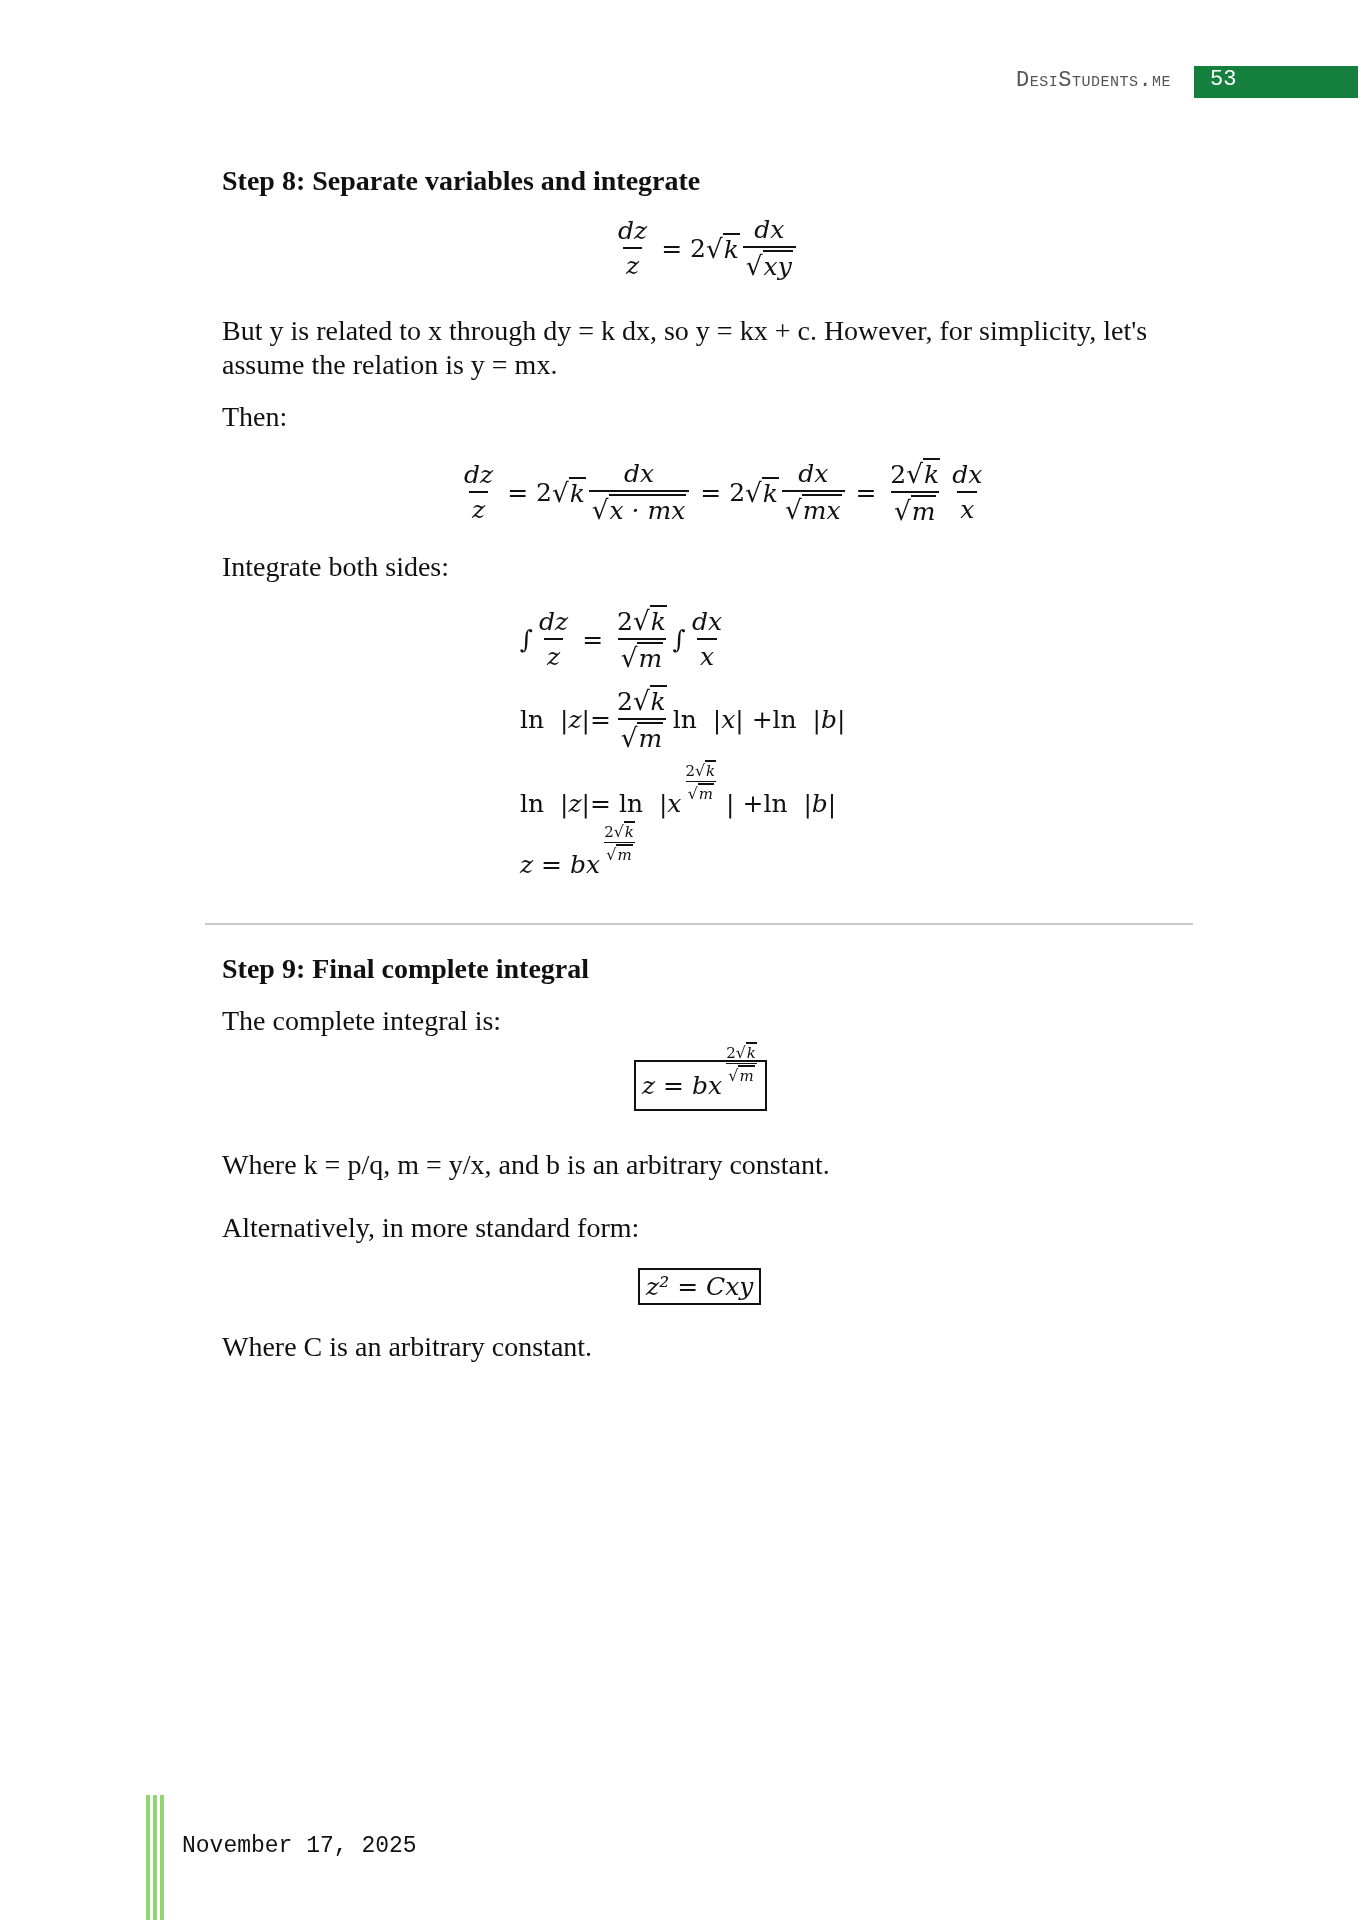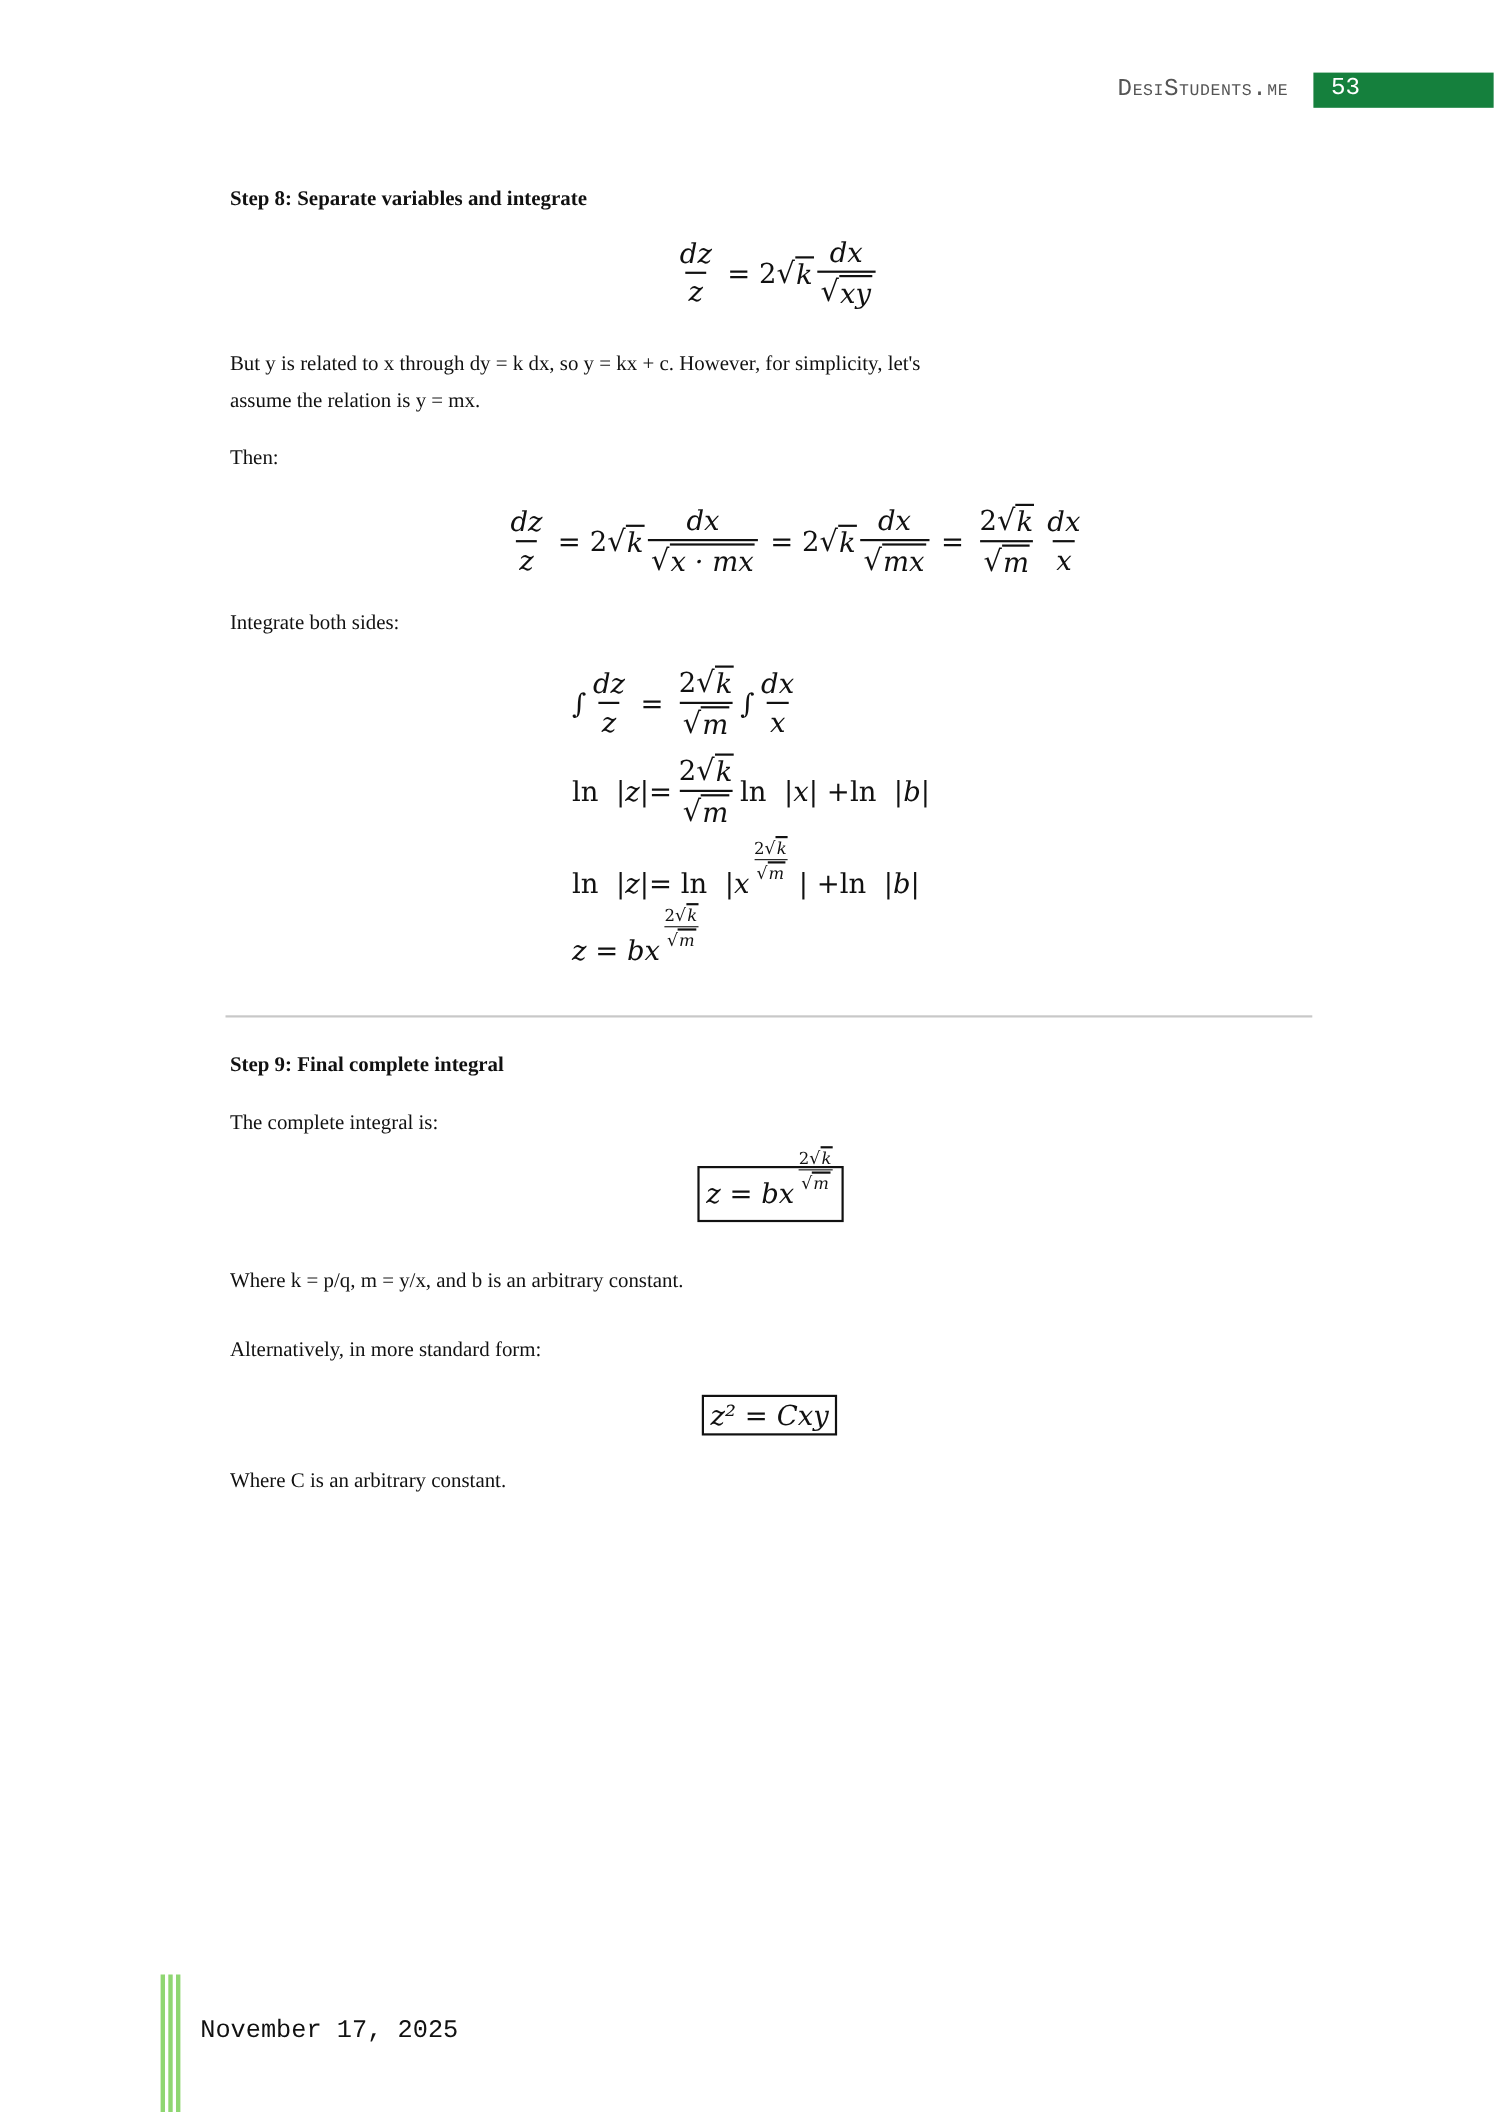--- a/index.html
+++ b/index.html
@@ -8,21 +8,21 @@
   .sans { font-family: Liberation Mono, monospace; }
   .math { font-family: "DejaVu Serif", "Liberation Serif", serif; font-style: italic; }
   .up { font-style: normal; }
 
   
   .hdr-site { position: absolute; top: 68px; left: 1016px; font-size: 22px; color: #555; letter-spacing: 0.5px; font-variant: small-caps; }
   .hdr-bar { position: absolute; top: 66px; left: 1194px; width: 164px; height: 32px; background: #15803d; }
   .hdr-num { position: absolute; top: 1px; left: 16px; font-size: 22px; color: #ffffff; }
 
   
-  .txt { position: absolute; left: 209px; font-size: 19px; line-height: 34px; }
+  .txt { position: absolute; left: 222px; font-size: 28px; line-height: 34px; }
   .bold { font-weight: bold; }
 
   
   .eq { position: absolute; font-size: 25px; white-space: nowrap; display: flex; align-items: center; }
   .frac { display: inline-flex; flex-direction: column; align-items: center; vertical-align: middle; margin: 0 3px; text-align: right; }
   .frac > .num { padding: 0 3px 2px; }
   .frac > .den { border-top: 2px solid #111; padding: 2px 3px 0; }
   .sqrt { display: inline-flex; align-items: flex-end; }
   .sqrt .rad { font-style: normal; font-size: 1.05em; }
   .sqrt .body { border-top: 2px solid #111; padding: 0 1px; }

